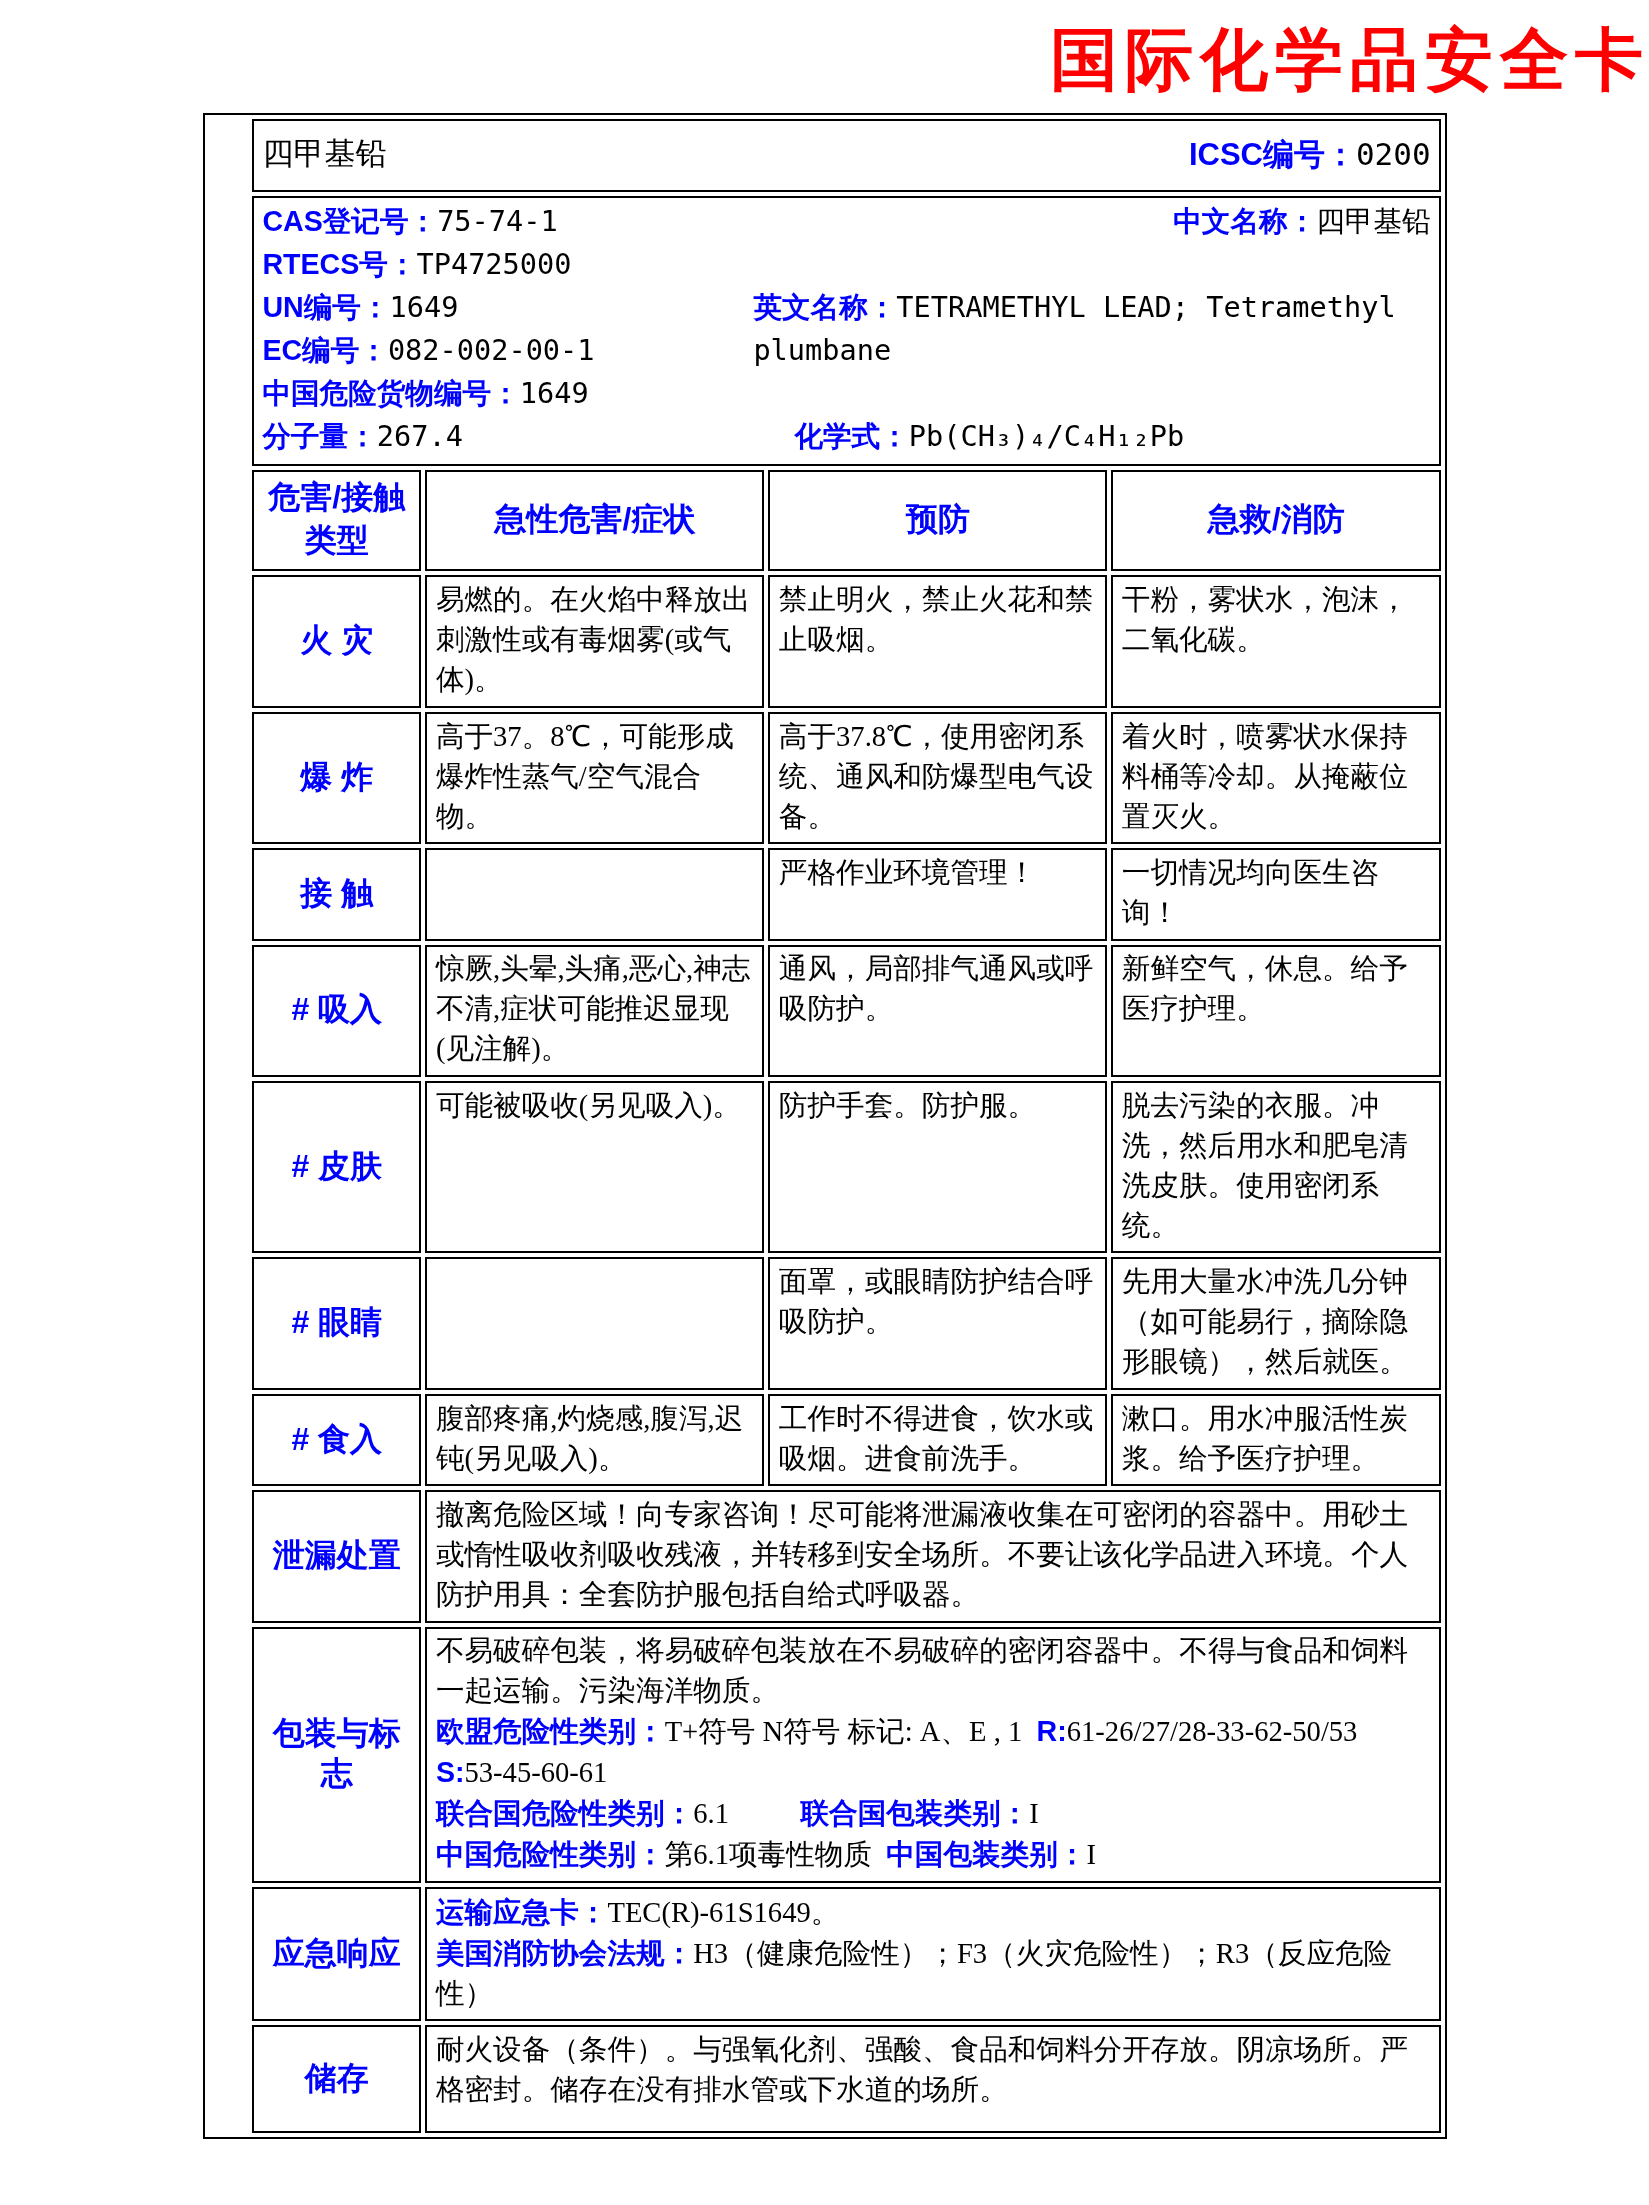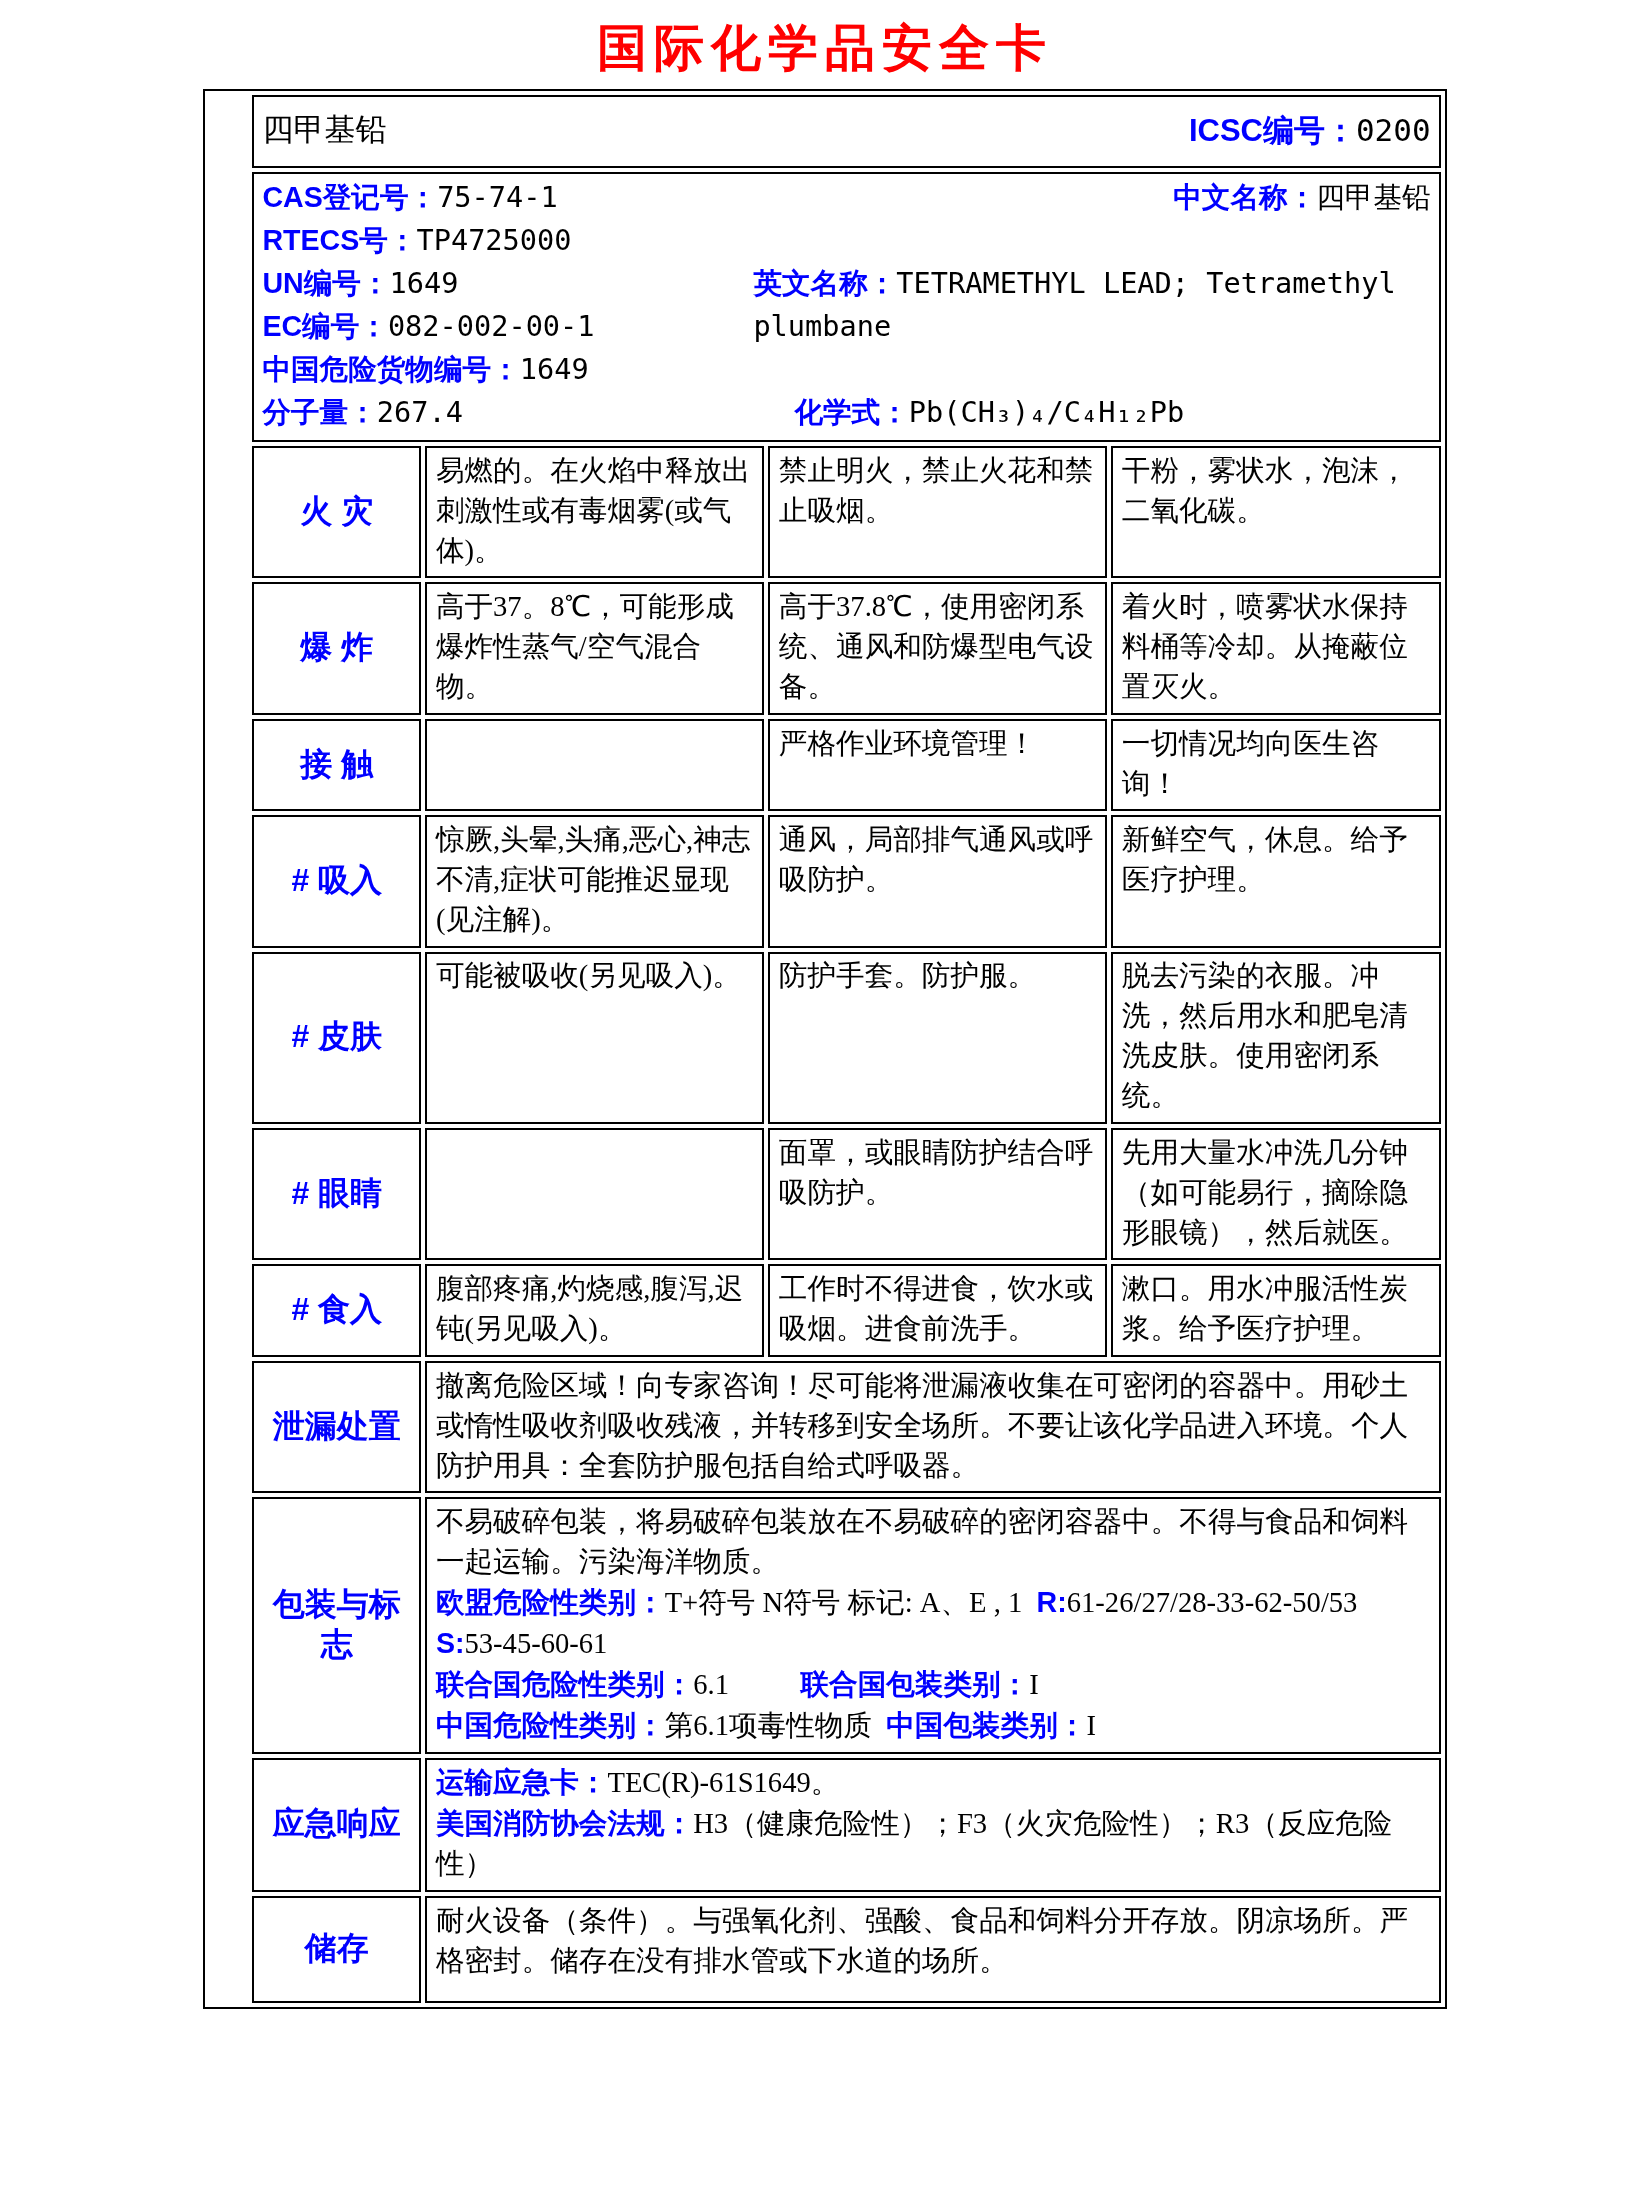--- a/index.html
+++ b/index.html
@@ -1,20 +1,20 @@
 <!DOCTYPE html>
 <html style="font-size:11px"><head>
 <meta charset="utf-8">
 <style>
   html,body{margin:0;padding:0;background:#ffffff;}
   body{width:1650px;min-height:2205px;font-family:"Liberation Serif",serif;color:#000;}
   .page-title{
-    text-align:center;color:#ff0000;font-weight:bold;
+    text-align:right;color:#ff0000;font-weight:bold;
     font-family:"Liberation Sans",sans-serif;
-    font-size:50px;letter-spacing:7px;margin:15.3px 0 7px 0;
+    font-size:68px;letter-spacing:7px;margin:15.3px 0 7px 0;
   }
   table.card{
     width:1244px;margin:0 auto;table-layout:fixed;
     border-collapse:separate;border-spacing:4.9px;
     border:2.8px solid #000;background:#fff;padding-left:43px;
   }
   td{border:2.1px solid #000;vertical-align:top;padding:2.8px 8.4px 5.6px 8.4px;
      font-size:28.6px;line-height:40px;background:#fff;word-break:break-word;}
   .lbl{color:#0000ff;font-family:"Liberation Sans",sans-serif;font-weight:bold;}
   .val{font-family:"DejaVu Sans Mono",monospace;}
@@ -73,20 +73,27 @@
         </div>
         <div class="id-right">
           <div class="id-cn"><span class="lbl">中文名称：</span><span>四甲基铅</span></div>
           <div class="id-en"><span class="lbl">英文名称：</span><span class="val">TETRAMETHYL LEAD; Tetramethyl plumbane</span></div>
           <div class="id-formula"><span class="lbl">化学式：</span><span class="val">Pb(CH₃)₄/C₄H₁₂Pb</span></div>
         </div>
       </div>
     </td>
   </tr>
 
+  <tr>
+    <td class="hdr-td lbl">危害/接触
+类型</td>
+    <td class="hdr-td lbl">急性危害/症状</td>
+    <td class="hdr-td lbl">预防</td>
+    <td class="hdr-td lbl">急救/消防</td>
+  </tr>
 
   <tr>
     <td class="type-td lbl" style="height:111px">火 灾</td>
     <td>易燃的。在火焰中释放出刺激性或有毒烟雾(或气体)。</td>
     <td>禁止明火，禁止火花和禁止吸烟。</td>
     <td>干粉，雾状水，泡沫，二氧化碳。</td>
   </tr>
 
   <tr>
     <td class="type-td lbl" style="height:111px">爆 炸</td>

